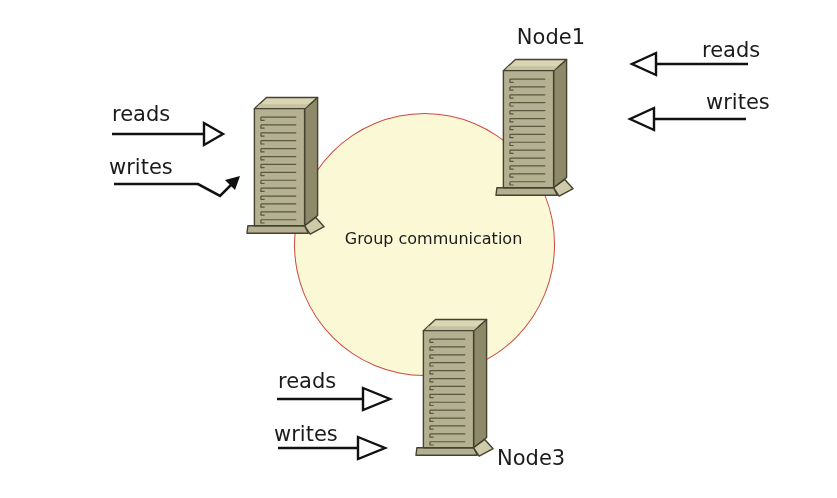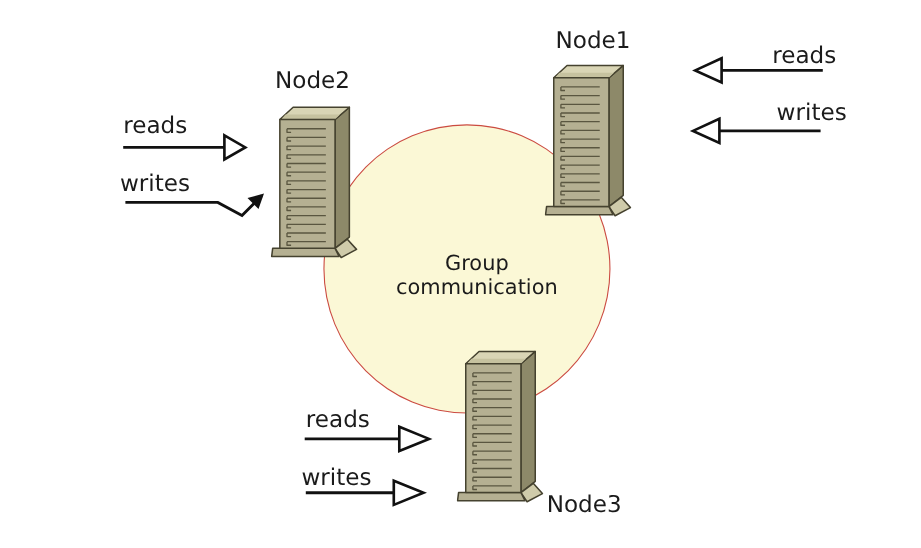--- a/index.html
+++ b/index.html
@@ -16,29 +16,29 @@
   #gc-circle{
     left:294px;top:113px;width:259px;height:261px;
     border-radius:50%;
     background:var(--circle_fill,#FBF8D6);
     border:1.6px solid var(--circle_stroke,#CB4B41);
     z-index:1;
   }
   #gc-label{
     left:333px;top:228px;width:201px;
     text-align:center;
-    font-size:19px;line-height:22px;
+    font-size:16px;line-height:22px;
     z-index:3;
   }
   .server{z-index:2;}
   .node-label{
     font-size:21px;line-height:24px;
     z-index:4;white-space:nowrap;
   }
-  .node-label.centered{width:80px;text-align:left;}
+  .node-label.centered{width:80px;text-align:right;}
   .arrow-label{
     font-size:21px;line-height:21px;
     z-index:4;white-space:nowrap;
   }
   .arrow{z-index:3;overflow:visible;}
   .arrow line, .arrow polyline{
     stroke:var(--arrow_color,#111111);
     stroke-width:2.6;
     fill:none;
   }
@@ -71,21 +71,20 @@
 </svg>
 
 <div id="canvas">
 
   <div id="gc-circle" class="abs"></div>
   <div id="gc-label" class="abs">Group communication</div>
 
   <svg class="abs server" style="left:246px;top:91px" width="80" height="145" viewBox="0 0 84 156">
       <use href="#server-tower"></use>
     </svg>
-  <div class="abs node-label centered" style="left:250px;top:61px">Node2</div>
 
   <div class="abs arrow-label" style="left:112px;top:104px">reads</div>
   <svg class="abs arrow" style="left:110px;top:121px" width="122" height="28">
     <line x1="2" y1="13" x2="94" y2="13"></line>
     <polygon class="head" points="94,2 113,13 94,24"></polygon>
   </svg>
 
   <div class="abs arrow-label" style="left:109px;top:157px">writes</div>
   <svg class="abs arrow" style="left:112px;top:169px" width="132" height="32">
     <polyline points="2,15 86,15 108,27 126,9"></polyline>

